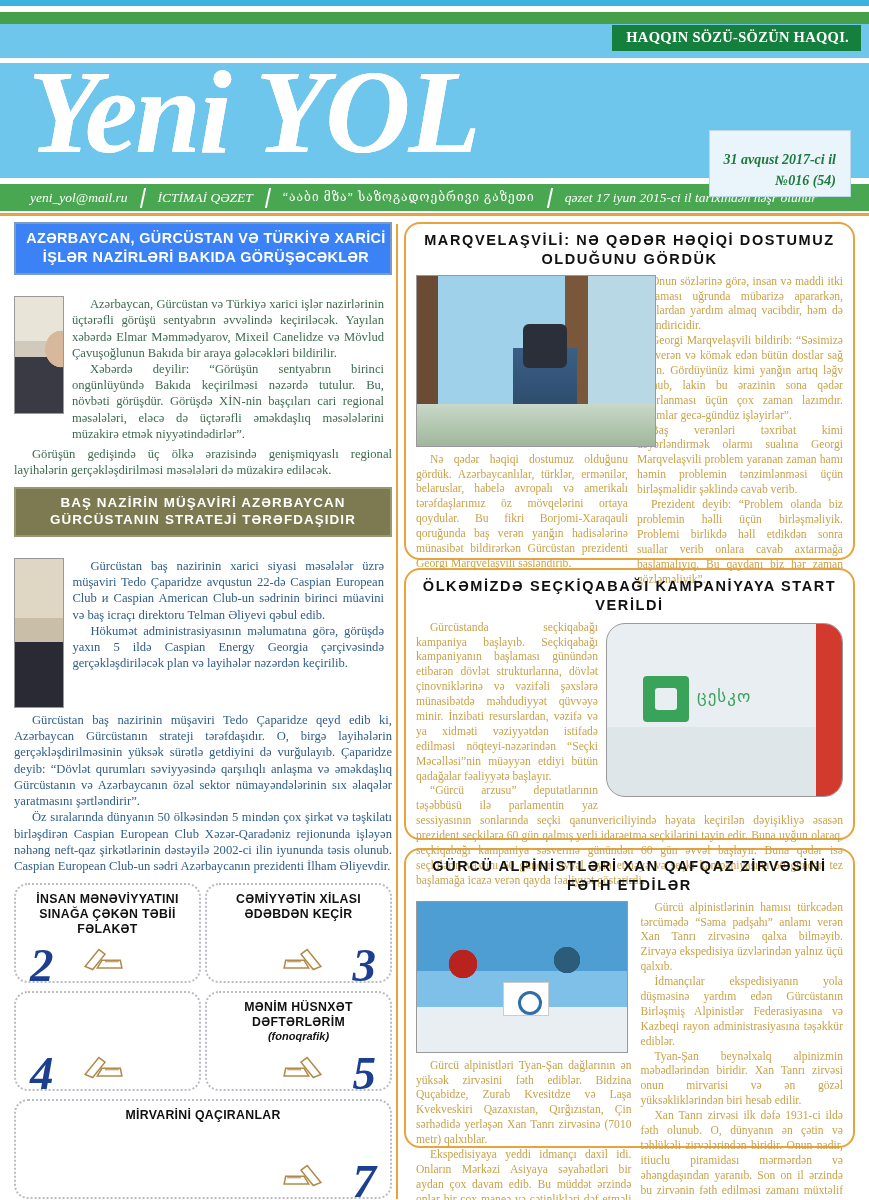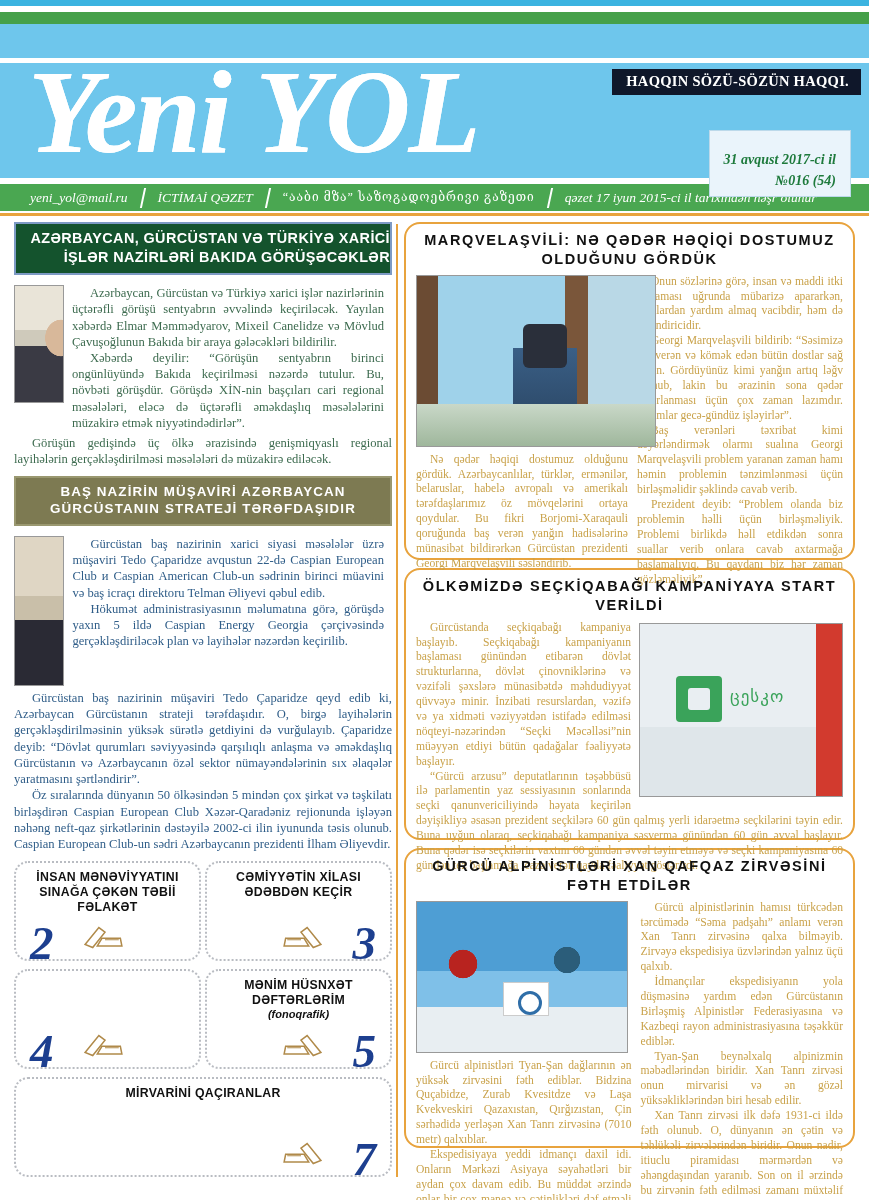--- a/index.html
+++ b/index.html
@@ -20,26 +20,25 @@
     background: #6ec6ec;
     height: 166px;
     margin: 0 0 0 0;
     padding: 0;
   }
   .mast-greenline {
     position:absolute; left:0; top:0; width:100%; height:12px; background:#45a049;
   }
   .slogan-box {
     position:absolute; right:8px; top:13px;
-    background:#0f172a; color:#ffffff;
+    background:#15803d; color:#ffffff;
     font-family:"Liberation Serif", serif;
     font-weight:bold; font-size:14.5px; letter-spacing:.3px;
     padding:4px 12px 5px 14px;
     white-space:nowrap;
-    margin-top:44px;
   }
   .mast-whitebar {
     position:absolute; left:0; top:46px; width:100%; height:5px; background:#ffffff;
   }
   .title-wrap {
     position:absolute; left:28px; top:42px; right:0;
   }
   .paper-title {
     font-family:"Liberation Serif","DejaVu Serif",serif;
     font-style: italic; font-weight: bold;
@@ -85,42 +84,42 @@
     gap: 12px;
   }
   .col-left { width: 378px; flex: 0 0 378px; }
   .col-right { width: 451px; flex: 0 0 451px; }
   .vdiv {
     position:absolute; top:8px; bottom:0; left:396px; width:2px; background:#e8a33d;
   }
 
   
   .hl-blue {
-    background:#14532d; border:2px solid #7d9ac4;
-    color:#ffffff; text-align:right;
+    background:#3b82f6; border:2px solid #7d9ac4;
+    color:#ffffff; text-align:center;
     font-family:"Liberation Sans","DejaVu Sans",sans-serif;
     font-weight:bold; font-size:14.4px; line-height:1.32;
     letter-spacing:.4px; padding:5px 0 6px 6px;
   }
   .hl-olive {
     background:#7d7a52; border:2px solid #9a9870;
     color:#ffffff; text-align:center;
     font-family:"Liberation Sans","DejaVu Sans",sans-serif;
     font-weight:bold; font-size:13.4px; line-height:1.32;
     letter-spacing:1.1px; padding:5px 6px 6px 6px;
     margin-top: 8px;
   }
 
   
   .art { font-size:12.6px; line-height:1.29; color:#3d6b4f; text-align:justify; }
   .art.navy { color:#2f5d88; }
   .art p { margin:0; text-indent: 18px; }
   .art p + p { margin-top:0; }
 
-  .media-row { display:flex; gap:8px; margin-top:10px; }
+  .media-row { display:flex; gap:8px; margin-top:21px; }
   .photo { border:1px solid #999; background:#bbb; position:relative; overflow:hidden; }
 
   .below-text { margin-top:4px; }
 
   
   .ph-ministers {
     width:196px; height:118px;
     background:
       radial-gradient(ellipse 26px 30px at 46px 52px, #d8b89a 0 60%, transparent 62%),
       radial-gradient(ellipse 26px 30px at 98px 46px, #e0c3a5 0 60%, transparent 62%),
@@ -147,24 +146,25 @@
   }
   .ph-president .podium{
     position:absolute; left:96px; top:72px; width:64px; height:100px;
     background:linear-gradient(#3a5f86,#27405c);
   }
   .ph-president .figure{
     position:absolute; left:106px; top:48px; width:44px; height:44px;
     background:#2a2f3a; border-radius:6px;
   }
   .ph-ballot {
-    width:204px; height:174px;
+    width:237px; height:174px;
     background:
       linear-gradient(#e9eef2 0 60%, #dfe6ea 60% 100%);
     position:relative;
+    border-radius:19px;
   }
   .ph-ballot .redband{ position:absolute; right:0; top:0; width:26px; height:100%; background:#d23a2e;}
   .ph-ballot .greenlogo{
     position:absolute; left:36px; top:52px; width:46px; height:46px;
     background:#3aa35a; border-radius:4px;
   }
   .ph-ballot .greenlogo:after{
     content:""; position:absolute; left:12px; top:12px; width:22px; height:22px;
     background:#e9eef2; border-radius:3px;
   }

